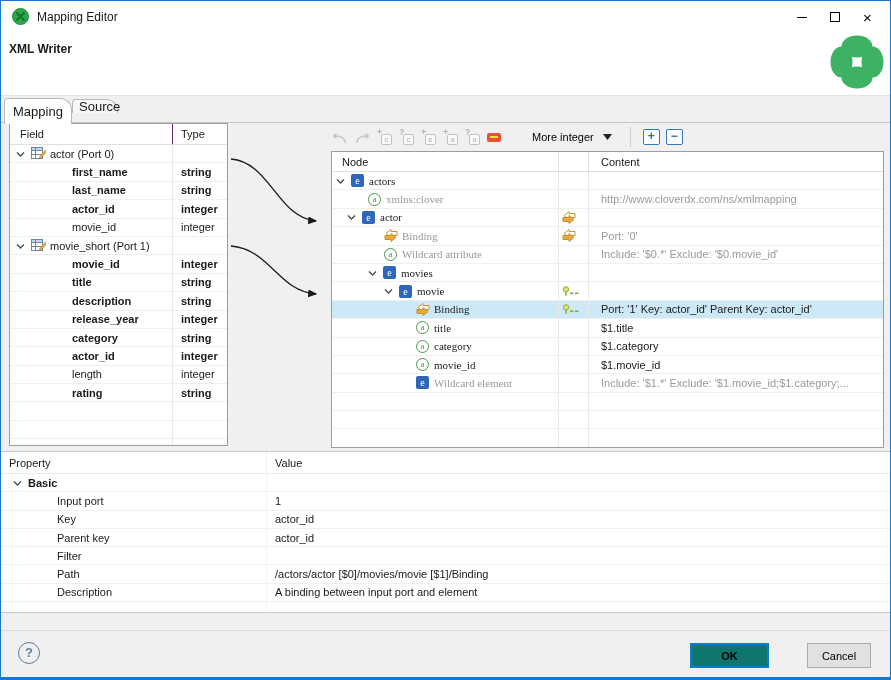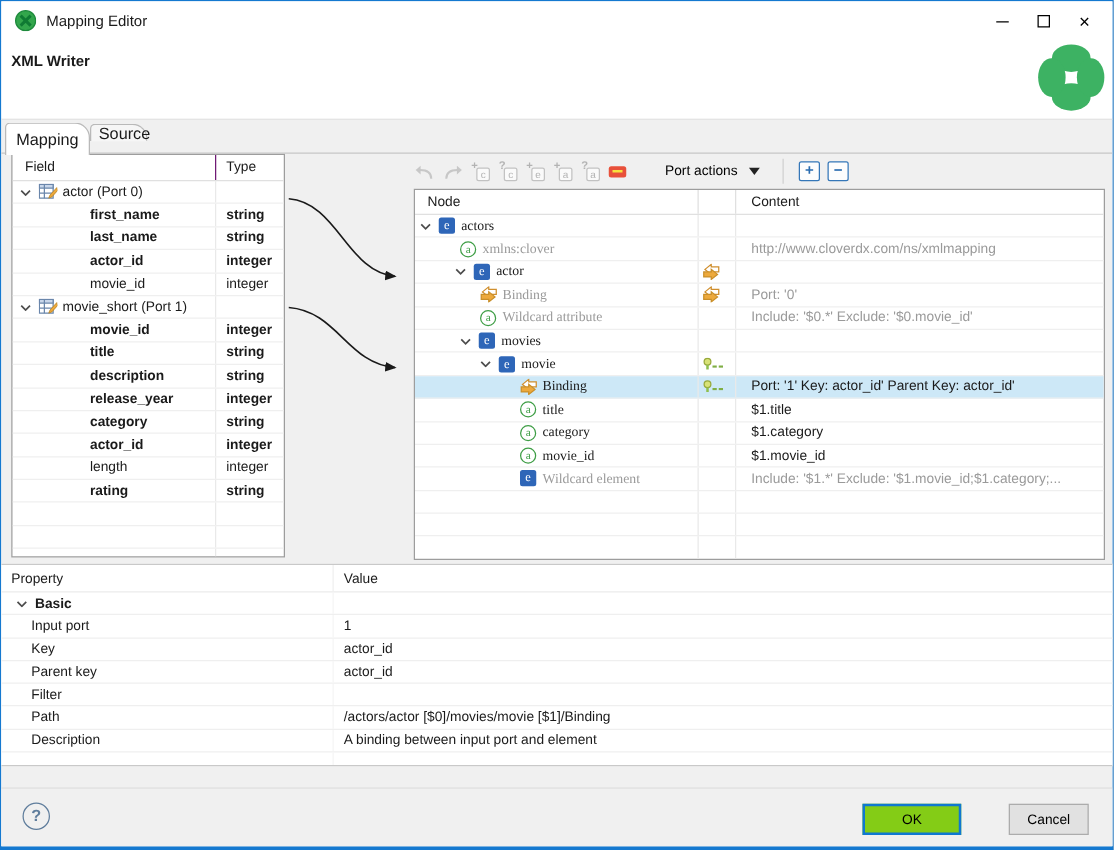--- a/index.html
+++ b/index.html
@@ -70,45 +70,45 @@
   .thead { display:flex; height:20px; align-items:center; border-bottom:1px solid #e0e0e0; }
   .thead .nh { width:226px; padding-left:10px; }
   .thead .mh { width:31px; align-self:stretch; border-left:1px solid #e0e0e0; border-right:1px solid #e0e0e0; }
   .thead .ch { flex:1; padding-left:12px; }
   .trow { display:flex; height:18.4px; align-items:center; border-bottom:1px solid #efefef; }
   .trow .nc { width:226px; display:flex; align-items:center; overflow:hidden; white-space:nowrap; align-self:stretch;font-family:Liberation Serif, serif; }
   .trow .mc { width:31px; align-self:stretch; border-left:1px solid #e9e9e9; border-right:1px solid #e9e9e9; display:flex; align-items:center; padding-left:3px; }
   .trow .cc { flex:1; padding-left:12px; overflow:hidden; white-space:nowrap; align-self:stretch; display:flex; align-items:center; }
   .trow.sel { background:#cde8f7; }
   .gray { color:#9a9a9a; }
-  .p4{padding-left:4px}.p20{padding-left:32px}.p36{padding-left:36px}.p52{padding-left:52px}.p84{padding-left:84px}
+  .p4{padding-left:4px}.p20{padding-left:15px}.p36{padding-left:36px}.p52{padding-left:52px}.p84{padding-left:84px}
   .e-icon { flex:0 0 13px; width:13px; height:13px; background:#2e66b8; border-radius:2px; color:#fff; font-size:10px; line-height:13px; text-align:center; margin-right:5px; }
   .e-icon::after { content:"e"; }
   .a-icon { flex:0 0 13px; width:13px; height:13px; border:1px solid #3f9e46; border-radius:50%; color:#3f9e46; font-size:9px; line-height:11px; text-align:center; margin-right:5px; background:#fff; }
   .a-icon::after { content:"a"; }
   .bind-icon { flex:0 0 14px; margin-right:4px; display:flex; align-items:center; }
   .key-icon { display:flex; align-items:center; }
 
   
   .props { position:absolute; left:0; top:450px; width:891px; height:162px; background:#fff; border-top:1px solid #c9c9c9; border-bottom:1px solid #c9c9c9; overflow:hidden; }
   .phead { display:flex; height:22px; align-items:center; border-bottom:1px solid #ececec; }
   .phead .pn { width:265px; padding-left:8px; }
   .phead .pv { flex:1; padding-left:8px; border-left:1px solid #f0f0f0; align-self:stretch; display:flex; align-items:center; }
   .prow { display:flex; height:18.3px; align-items:center; border-bottom:1px solid #efefef; }
   .prow .pn { width:265px; display:flex; align-items:center; align-self:stretch; }
   .prow .pv { flex:1; padding-left:8px; border-left:1px solid #f5f5f5; align-self:stretch; display:flex; align-items:center; white-space:nowrap; overflow:hidden; }
   .pn.grp { padding-left:12px; font-weight:bold; }
-  .pn.item { padding-left:24px; }
+  .pn.item { padding-left:56px; }
 
   
   .footline { position:absolute; left:0; top:629px; width:100%; height:1px; background:#dcdcdc; }
   .footer { position:absolute; left:0; top:630px; width:100%; height:47px; background:#f0f0f0; }
   .help-btn { position:absolute; left:17px; top:11px; width:22px; height:22px; border:1px solid #5f7d9c; border-radius:50%; color:#5f7d9c; font-size:13px; font-weight:bold; text-align:center; line-height:20px; background:transparent; }
   .btn { position:absolute; top:12px; height:25px; font-size:11px; font-family:"Liberation Sans",sans-serif; text-align:center; }
-  .btn-ok { left:689px; width:79px; background:#84cc16; border:2px solid #0f78d0; }
+  .btn-ok { left:689px; width:79px; background:#0f766e; border:2px solid #0f78d0;font-weight:bold; }
   .btn-cancel { left:806px; width:64px; background:#e1e1e1; border:1px solid #acacac; }
 </style>
 </head>
 <body>
 
 <div class="dialog">
 
   <div class="titlebar">
     <svg class="title-icon" viewBox="0 0 17 17">
       <circle cx="8.5" cy="8.5" r="8" fill="#33a64c" stroke="#1d8a3c"></circle>
@@ -299,21 +299,21 @@
     <div class="tb-badge">
         <span class="mark">?</span>
         <span class="box">a</span>
       </div>
     <div class="tbtn">
         <span class="remove-icon">
           <i></i>
         </span>
       </div>
     <div class="more-actions">
-      <span class="lbl">Port actions</span>
+      <span class="lbl">More integer</span>
       <svg class="caret" width="9" height="6">
           <polygon points="0,0 9,0 4.5,6" fill="#222"></polygon>
         </svg>
     </div>
     <div class="tb-sep"></div>
     <div class="sq-btn">+</div>
     <div class="sq-btn">−</div>
   </div>
 
   <div class="tree">

